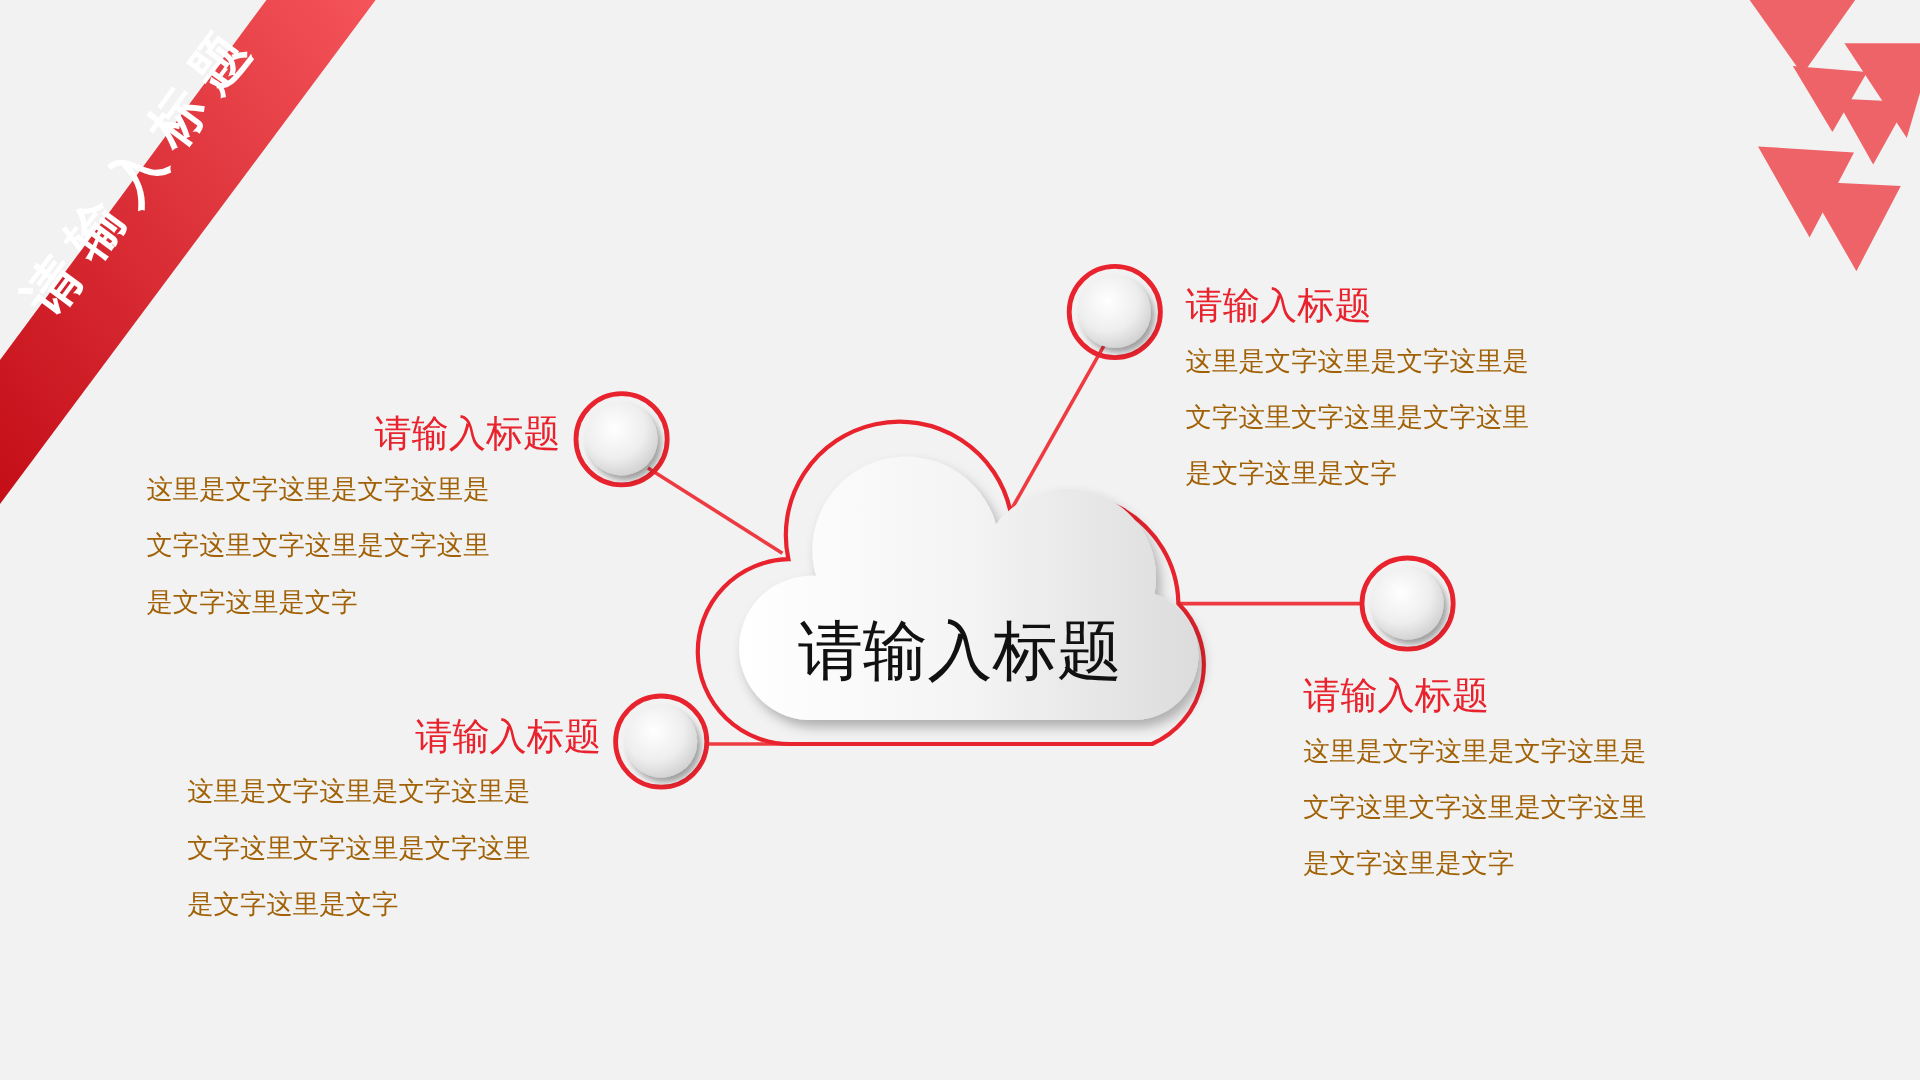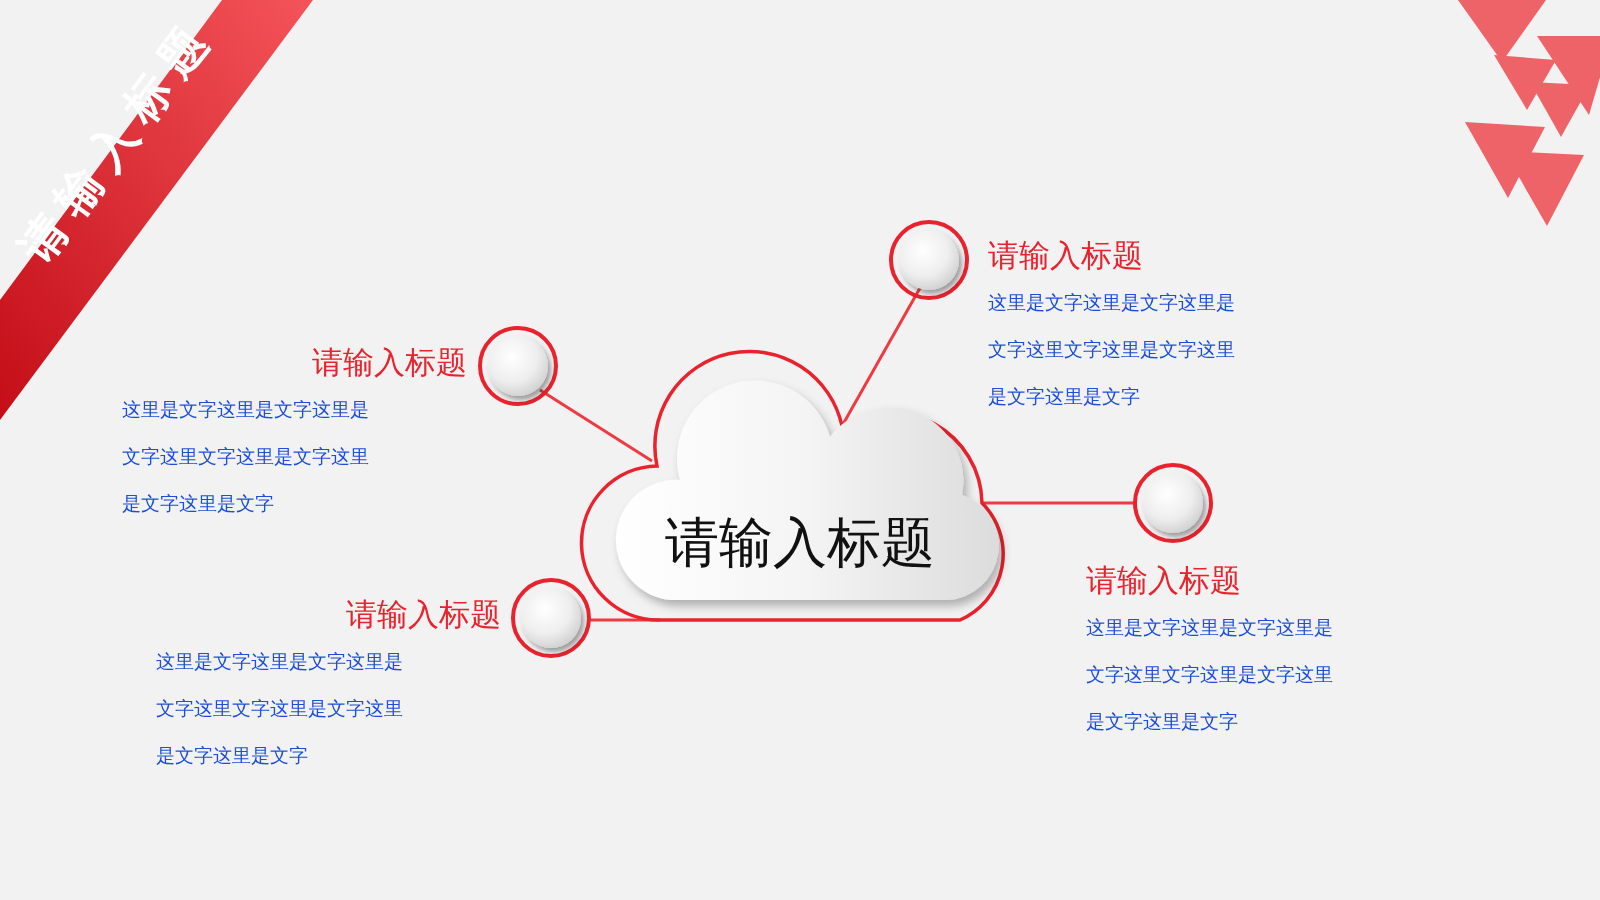--- a/index.html
+++ b/index.html
@@ -34,24 +34,25 @@
       white-space: nowrap;
     }
     .block { position: absolute; }
     .block .heading {
       color: #e8232e;
       font-size: 31px;
       line-height: 40px;
       white-space: nowrap;
     }
     .block .body {
-      color: #1d4ed8;
-      font-size: 19px;
+      color: #a16207;
+      font-size: 22px;
       line-height: 47px;
       white-space: nowrap;
+      font-family: Liberation Mono, monospace;
     }
     .block.right-align .heading { text-align: right; }
   </style>
 </head>
 <body>
 
 <svg class="layer" width="1600" height="900" viewBox="0 0 1600 900">
   <defs>
     <linearGradient id="ribbonGrad" x1="1" y1="0" x2="0" y2="1">
       <stop offset="0" stop-color="#f4545a"></stop>

